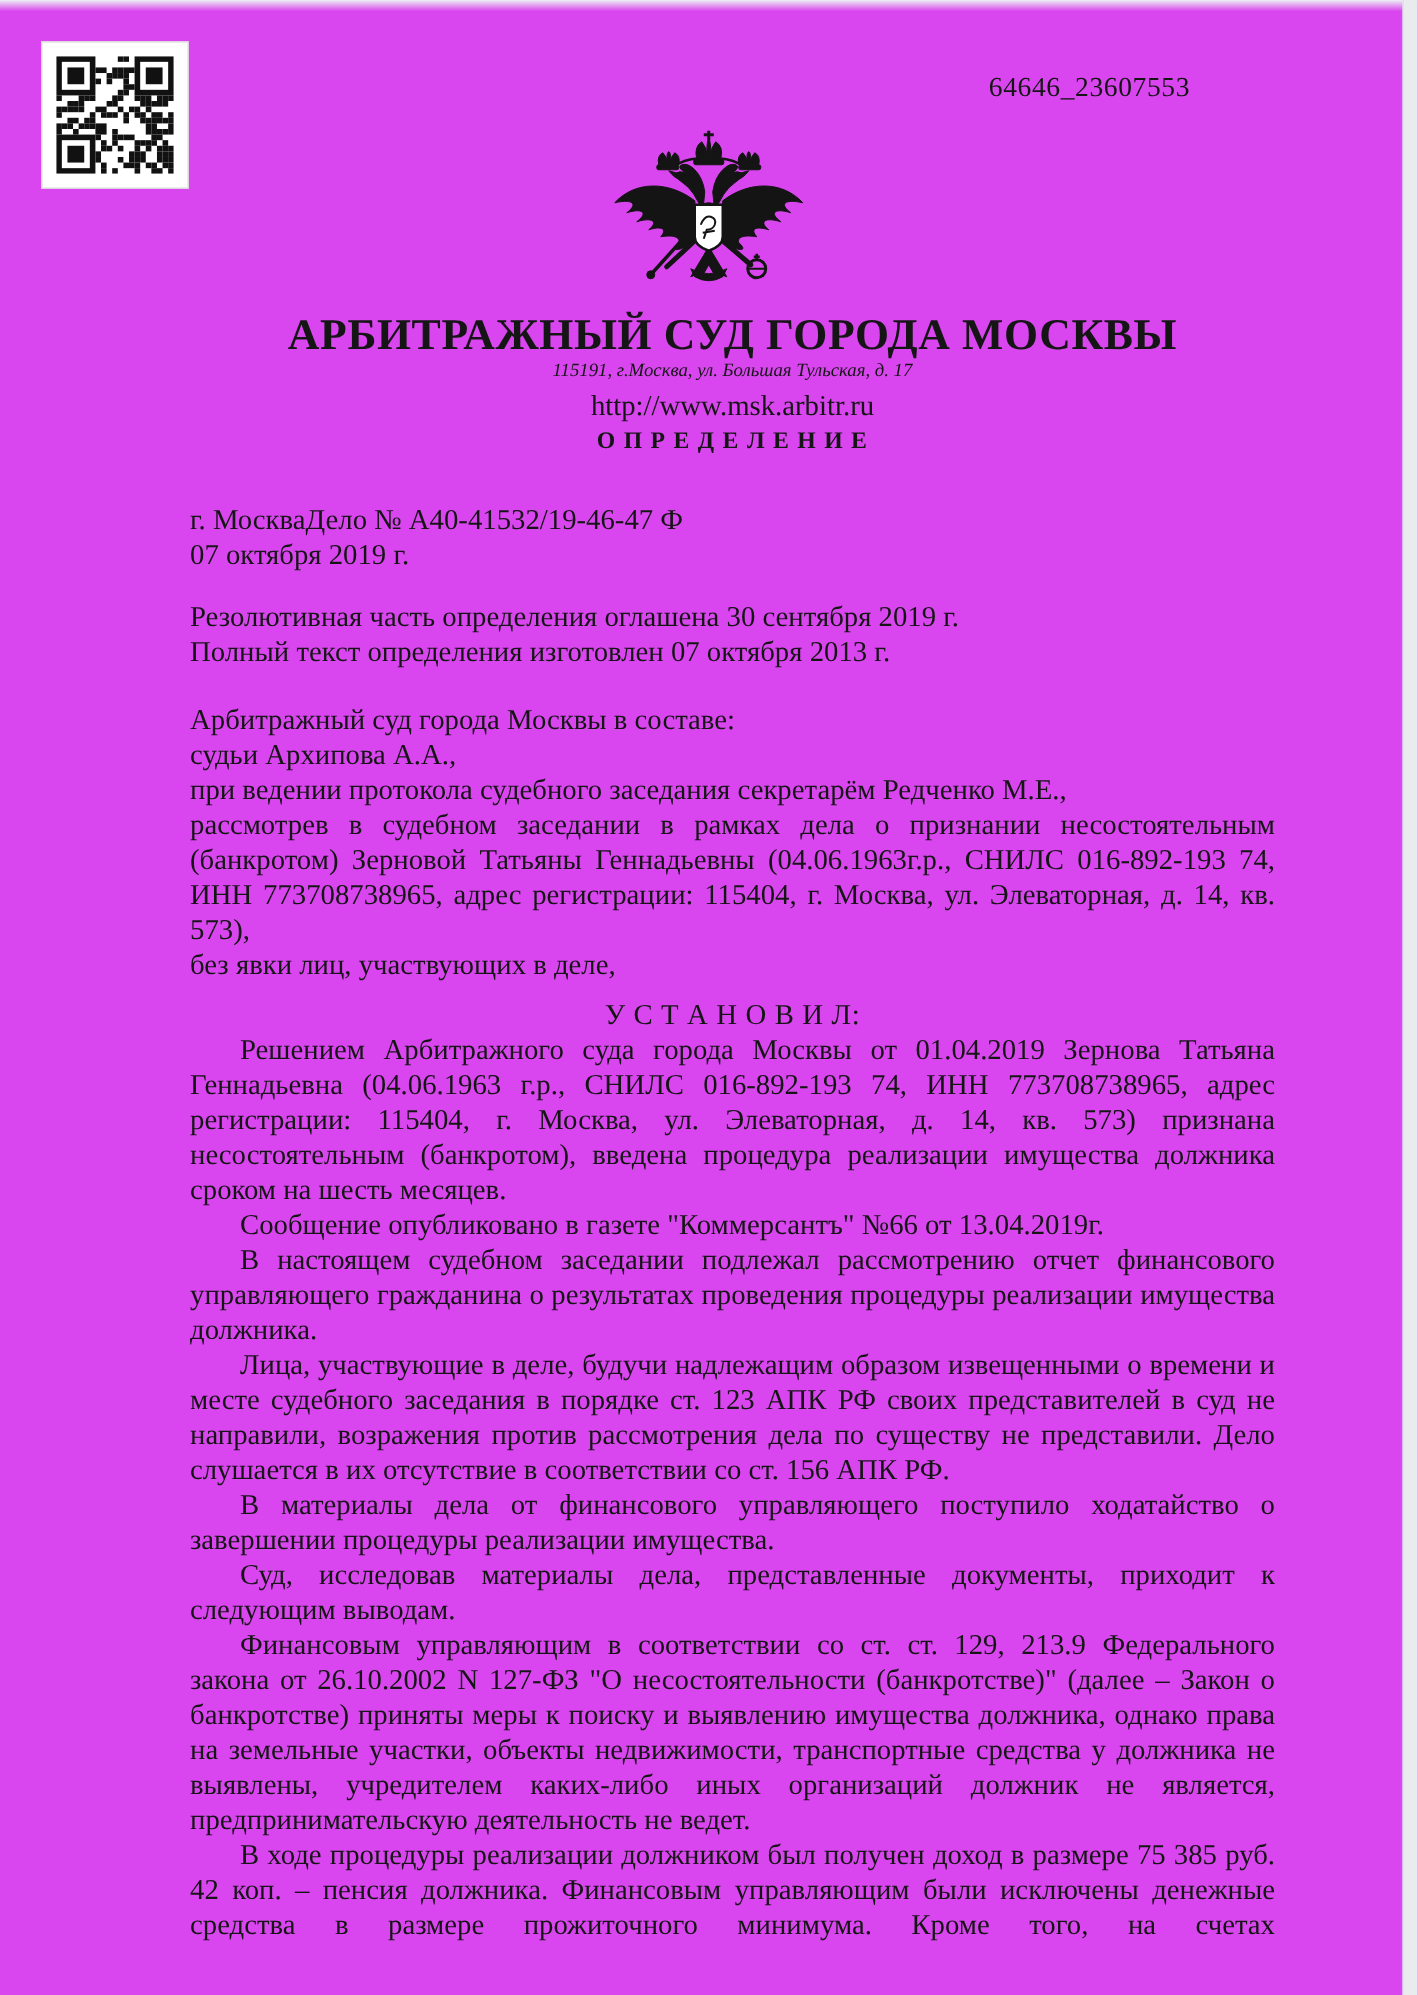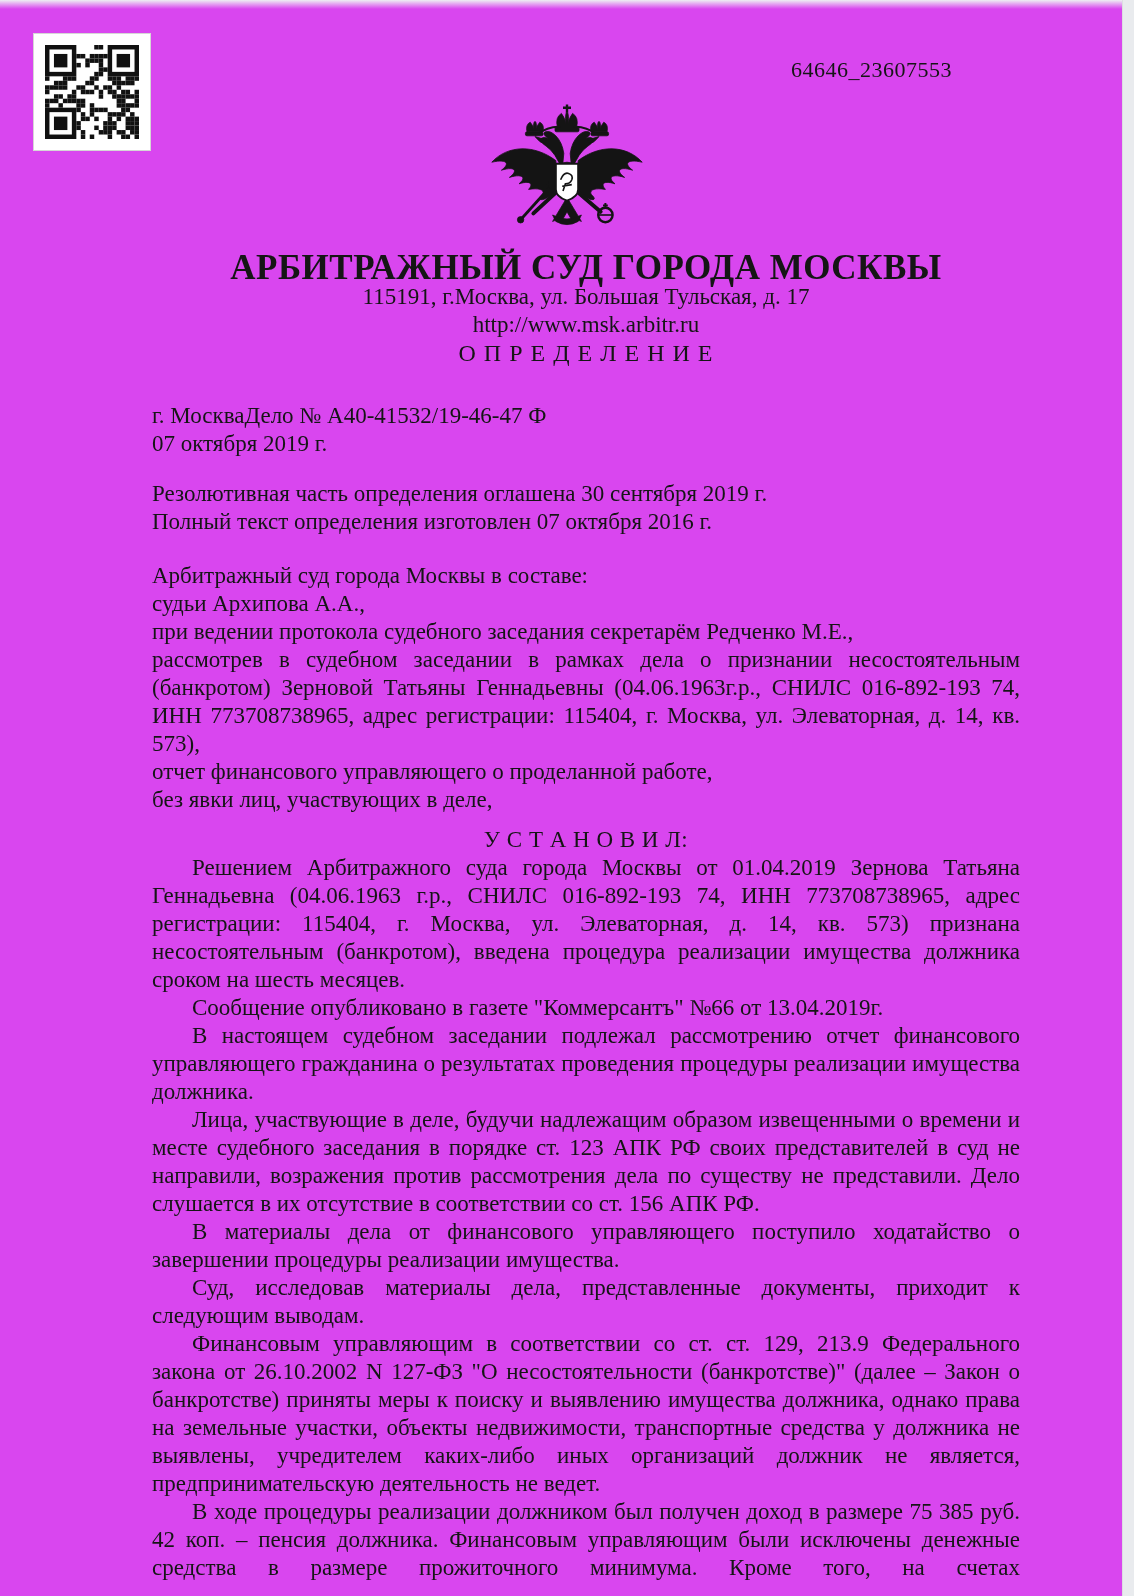--- a/index.html
+++ b/index.html
@@ -28,23 +28,23 @@
   .doc-id{
     position:absolute;top:57px;right:182px;
     font-size:22px;line-height:26px;letter-spacing:.5px;
   }
   .emblem{position:absolute;left:479px;top:100px;width:176px;height:142px;}
   .content{
     position:absolute;left:152px;top:0;width:868px;padding-top:252px;
   }
   .center{text-align:center;}
   .court-name{font-size:35px;line-height:31px;font-weight:bold;letter-spacing:.5px;margin:0;}
-  .court-address{font-size:23px;line-height:28px;margin:0;}
+  .court-address{font-size:15px;line-height:28px;margin:0;font-style:italic;}
   .court-site{font-size:23px;line-height:27px;margin:0;font-family:Liberation Serif, serif;}
-  .doc-type{font-size:24px;line-height:30px;font-weight:normal;letter-spacing:1px;margin:0 0 34px 0;}
+  .doc-type{font-size:19px;line-height:30px;font-weight:bold;letter-spacing:1px;margin:0 0 34px 0;}
   .meta-row{display:flex;align-items:baseline;}
   .block-gap-sm{margin-top:22px;}
   .block-gap-md{margin-top:26px;}
   p{margin:0;}
   .just{text-align:justify;}
   .ustanovil{margin-top:12px;text-align:center;letter-spacing:.5px;}
   .para{text-align:justify;text-indent:40px;}
   .para.cut{text-align-last:justify;}
 </style>
 </head>
@@ -267,28 +267,27 @@
     <p class="court-site center">http://www.msk.arbitr.ru</p>
     <p class="doc-type center">О П Р Е Д Е Л Е Н И Е</p>
 
     <div class="meta-row">
       <span>г. Москва</span>
       <span>Дело № А40-41532/19-46-47 Ф</span>
     </div>
     <p>07 октября 2019 г.</p>
 
     <p class="block-gap-sm">Резолютивная часть определения оглашена 30 сентября 2019 г.</p>
-    <p>Полный текст определения изготовлен 07 октября 2016 г.</p>
+    <p>Полный текст определения изготовлен 07 октября 2013 г.</p>
 
     <div class="block-gap-md">
       <p>Арбитражный суд города Москвы в составе:</p>
       <p>судьи Архипова А.А.,</p>
       <p>при ведении протокола судебного заседания секретарём Редченко М.Е.,</p>
       <p class="just">рассмотрев в судебном заседании в рамках дела о признании несостоятельным (банкротом) Зерновой Татьяны Геннадьевны (04.06.1963г.р., СНИЛС 016-892-193 74, ИНН 773708738965, адрес регистрации: 115404, г. Москва, ул. Элеваторная, д. 14, кв. 573),</p>
-      <p>отчет финансового управляющего о проделанной работе,</p>
       <p>без явки лиц, участвующих в деле,</p>
     </div>
 
     <p class="ustanovil">У С Т А Н О В И Л:</p>
 
     <p class="para">Решением Арбитражного суда города Москвы от 01.04.2019 Зернова Татьяна Геннадьевна (04.06.1963 г.р., СНИЛС 016-892-193 74, ИНН 773708738965, адрес регистрации: 115404, г. Москва, ул. Элеваторная, д. 14, кв. 573) признана несостоятельным (банкротом), введена процедура реализации имущества должника сроком на шесть месяцев.</p>
     <p class="para">Сообщение опубликовано в газете "Коммерсантъ"  №66 от 13.04.2019г.</p>
     <p class="para">В настоящем судебном заседании подлежал рассмотрению отчет финансового управляющего гражданина о результатах проведения процедуры реализации имущества должника.</p>
     <p class="para">Лица, участвующие в деле, будучи надлежащим образом извещенными о времени и месте судебного заседания в порядке ст. 123 АПК РФ своих представителей в суд не направили, возражения против рассмотрения дела по существу не представили. Дело слушается в их отсутствие в соответствии со ст. 156 АПК РФ.</p>
     <p class="para">В материалы дела от финансового управляющего поступило ходатайство о завершении процедуры реализации имущества.</p>

